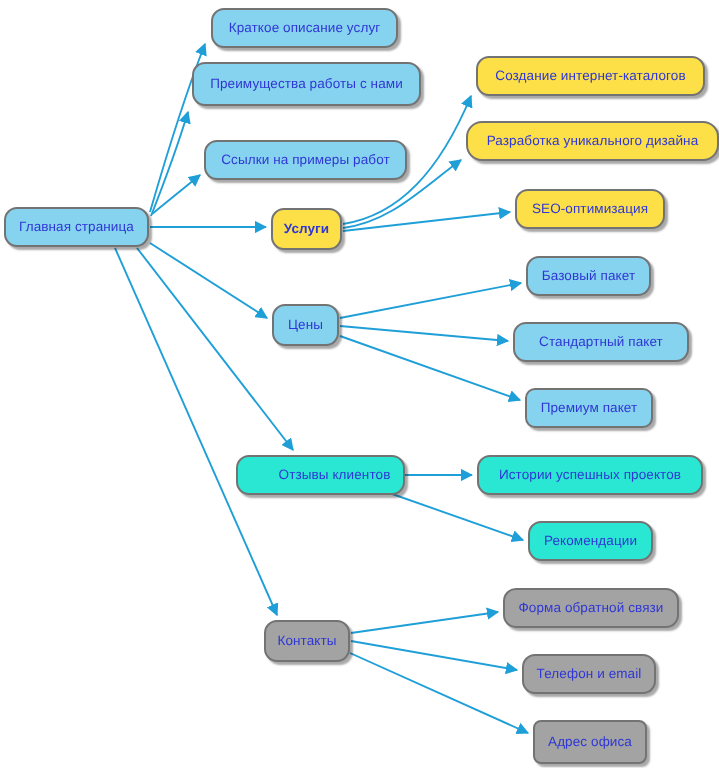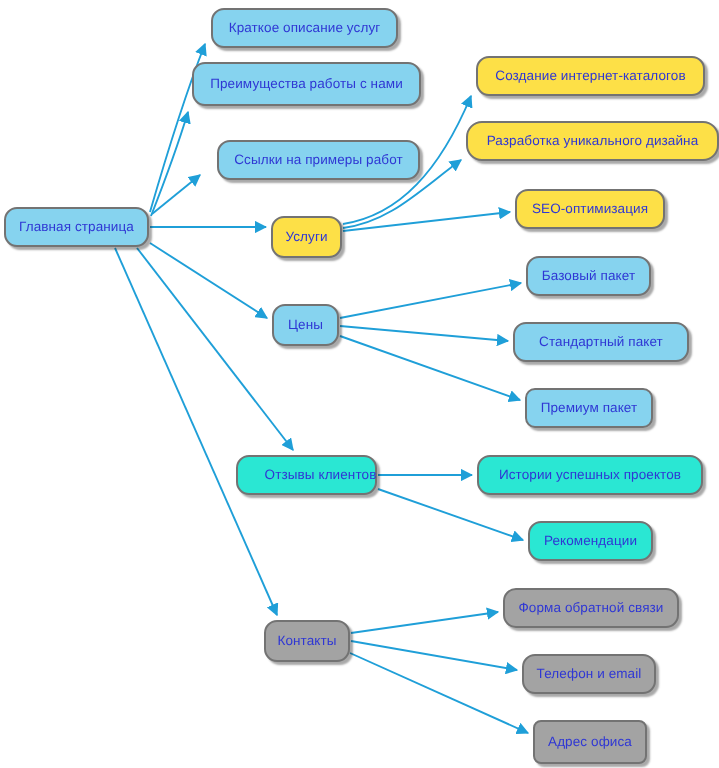--- a/index.html
+++ b/index.html
@@ -82,25 +82,25 @@
   <div class="node fill-lightblue" style="left: 4px; top: 207px; width: 145px; height: 40px;">
     <span>Главная страница</span>
   </div>
 
   <div class="node fill-lightblue" style="left: 211px; top: 8px; width: 187px; height: 40px;">
     <span>Краткое описание услуг</span>
   </div>
   <div class="node fill-lightblue" style="left: 192px; top: 62px; width: 229px; height: 44px; justify-content: center;">
     <span>Преимущества работы с нами</span>
   </div>
-  <div class="node fill-lightblue" style="left: 204px; top: 140px; width: 203px; height: 40px; margin-left: 13px;">
+  <div class="node fill-lightblue" style="left: 204px; top: 140px; width: 203px; height: 40px;">
     <span>Ссылки на примеры работ</span>
   </div>
 
-  <div class="node fill-cyan" style="left: 271px; top: 216px; width: 71px; height: 42px;">
+  <div class="node fill-cyan" style="left: 271px; top: 208px; width: 71px; height: 42px; font-weight: bold;">
     <span>Услуги</span>
   </div>
   <div class="node fill-cyan" style="left: 476px; top: 56px; width: 229px; height: 40px;">
     <span>Создание интернет-каталогов</span>
   </div>
   <div class="node fill-cyan" style="left: 466px; top: 121px; width: 253px; height: 40px; border-radius: 16px;">
     <span>Разработка уникального дизайна</span>
   </div>
   <div class="node fill-cyan" style="left: 515px; top: 189px; width: 150px; height: 40px;">
     <span>SEO-оптимизация</span>
@@ -112,21 +112,21 @@
   <div class="node fill-lightblue" style="left: 526px; top: 256px; width: 125px; height: 40px;">
     <span>Базовый пакет</span>
   </div>
   <div class="node fill-lightblue" style="left: 513px; top: 322px; width: 176px; height: 40px;">
     <span>Стандартный пакет</span>
   </div>
   <div class="node fill-lightblue" style="left: 525px; top: 388px; width: 128px; height: 40px; border-radius: 10px;">
     <span>Премиум пакет</span>
   </div>
 
-  <div class="node fill-turq" style="left: 236px; top: 455px; width: 141px; height: 40px; padding-left: 28px;">
+  <div class="node fill-turq" style="left: 236px; top: 455px; width: 169px; height: 40px; padding-left: 28px;">
     <span>Отзывы клиентов</span>
   </div>
   <div class="node fill-turq" style="left: 477px; top: 455px; width: 226px; height: 40px;">
     <span>Истории успешных проектов</span>
   </div>
   <div class="node fill-turq" style="left: 528px; top: 521px; width: 125px; height: 40px;">
     <span>Рекомендации</span>
   </div>
 
   <div class="node fill-green" style="left: 264px; top: 620px; width: 86px; height: 42px;">

